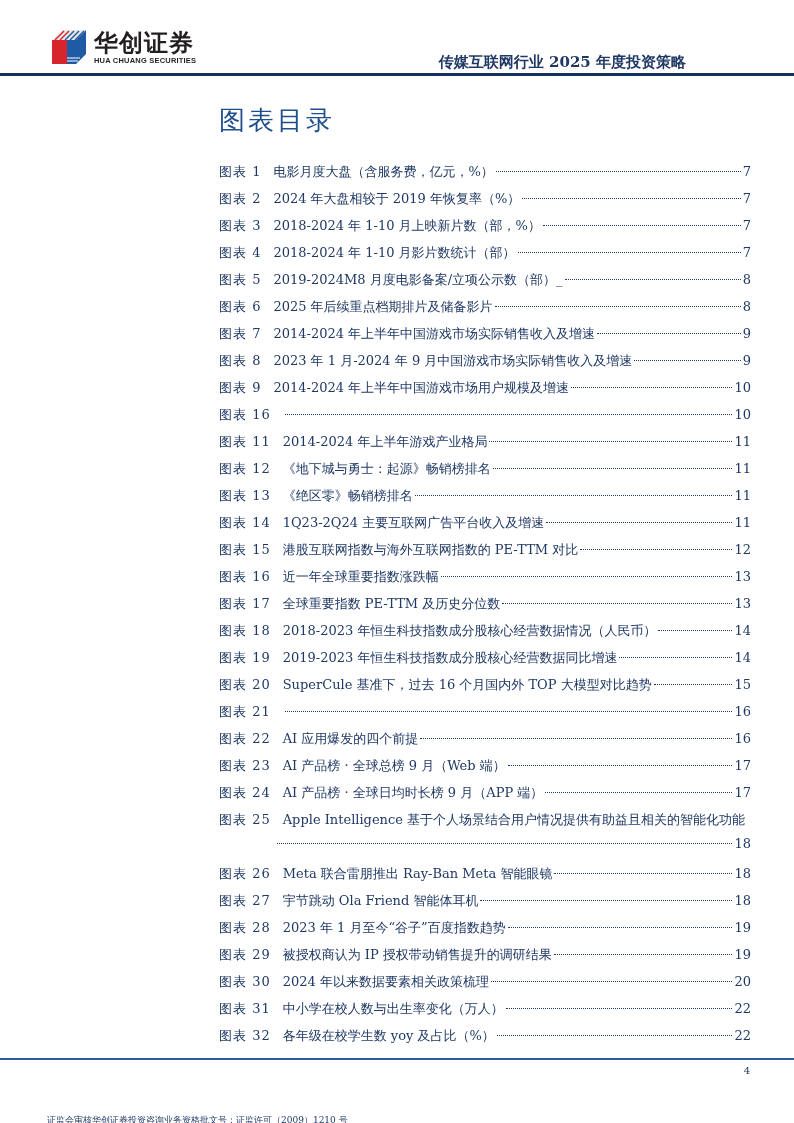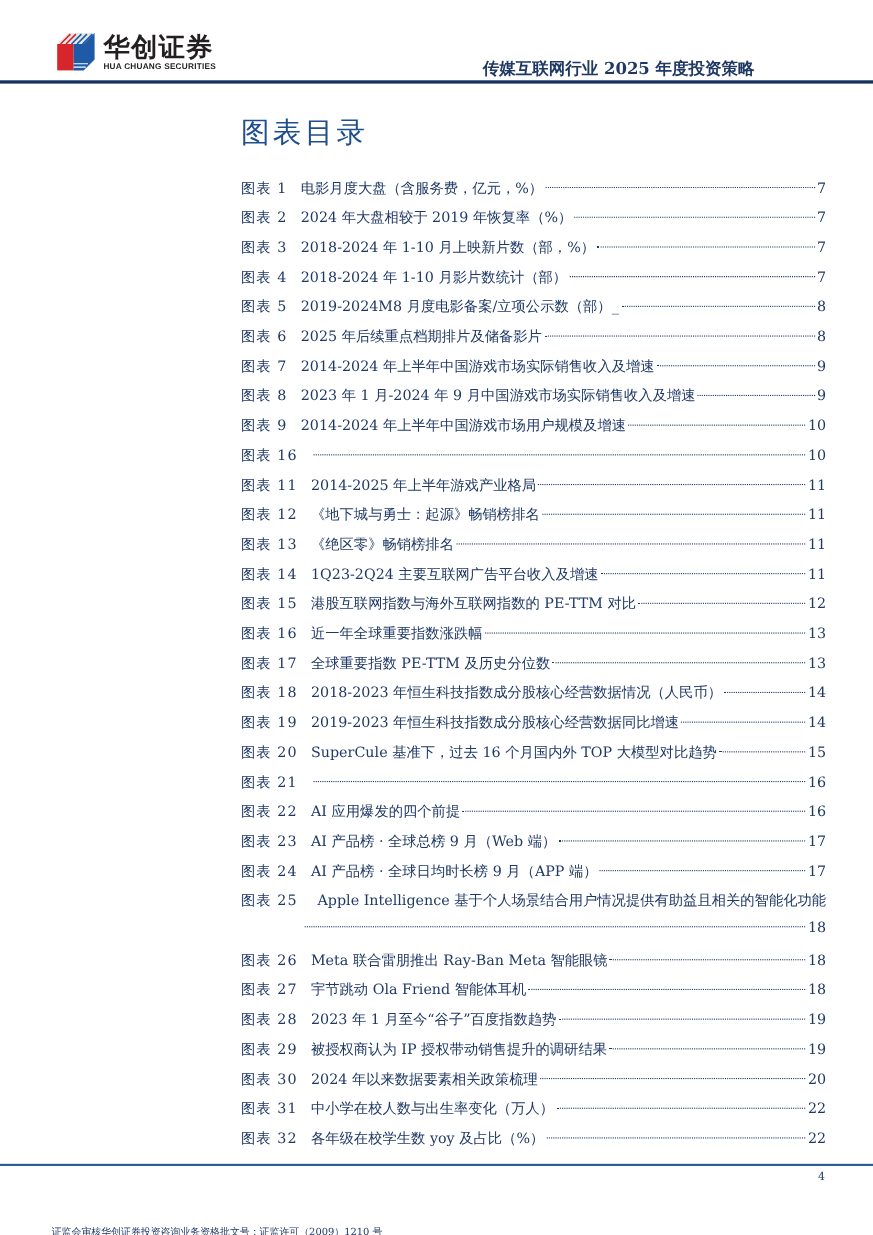--- a/index.html
+++ b/index.html
@@ -8,21 +8,21 @@
   .logo { position: absolute; left: 50px; top: 27px; height: 40px; display: flex; align-items: center; }
   .logo-mark { width: 38px; height: 38px; position: relative; margin-right: 6px; }
   .logo-text { display: flex; flex-direction: column; }
   .logo-cn { font-family: "DejaVu Sans", "Liberation Sans", sans-serif; font-weight: bold; font-size: 24px; color: #231f20; letter-spacing: 1px; line-height: 26px; }
   .logo-en { font-family: "Liberation Sans", "DejaVu Sans", sans-serif; font-weight: bold; font-size: 7.5px; color: #231f20; letter-spacing: 0.2px; line-height: 9px; }
   .header-title { position: absolute; right: 42px; top: 53px; font-size: 15px; font-weight: bold; color: #1f3864; }
   .header-rule { position: absolute; left: 0; top: 73px; width: 794px; height: 3px; background: #13315c; }
   .page-title { position: absolute; left: 219px; top: 103px; font-size: 26px; font-weight: normal; color: #1f4e8c; letter-spacing: 3px; }
   .toc { position: absolute; left: 219px; top: 162px; width: 532px; }
   .toc-row { display: flex; align-items: baseline; font-size: 13px; height: 27px; line-height: 20px; color: #1f3864; }
-  .toc-row.wrap { height: auto; flex-wrap: wrap; justify-content: space-between; }
+  .toc-row.wrap { height: auto; flex-wrap: wrap; }
   .toc-num { white-space: nowrap; margin-right: 12px; letter-spacing: 1px; }
   .toc-title { white-space: nowrap; }
   .toc-dots { flex: 1; border-bottom: 1px dotted #1f3864; margin: 0 2px; transform: translateY(-4px); min-width: 10px; }
   .toc-page { white-space: nowrap; }
   .wrap-line2 { display: flex; width: 100%; padding-left: 56px; box-sizing: border-box; height: 27px; align-items: baseline; }
   .footer-rule { position: absolute; left: 0; top: 1058px; width: 794px; height: 2px; background: #2e5c9a; }
   .footer-left { position: absolute; left: 47px; top: 1066px; font-size: 9px; color: #1f3864; margin-top: 48px; }
   .footer-page { position: absolute; right: 44px; top: 1065px; font-size: 10px; color: #1f3864; }
 </style>
 </head>
@@ -110,21 +110,21 @@
       <span class="toc-dots"></span>
       <span class="toc-page">10</span>
     </div>
     <div class="toc-row">
       <span class="toc-num">图表 16</span>
       <span class="toc-dots"></span>
       <span class="toc-page">10</span>
     </div>
     <div class="toc-row">
       <span class="toc-num">图表 11</span>
-      <span class="toc-title">2014-2025 年上半年游戏产业格局</span>
+      <span class="toc-title">2014-2024 年上半年游戏产业格局</span>
       <span class="toc-dots"></span>
       <span class="toc-page">11</span>
     </div>
     <div class="toc-row">
       <span class="toc-num">图表 12</span>
       <span class="toc-title">《地下城与勇士：起源》畅销榜排名</span>
       <span class="toc-dots"></span>
       <span class="toc-page">11</span>
     </div>
     <div class="toc-row">

